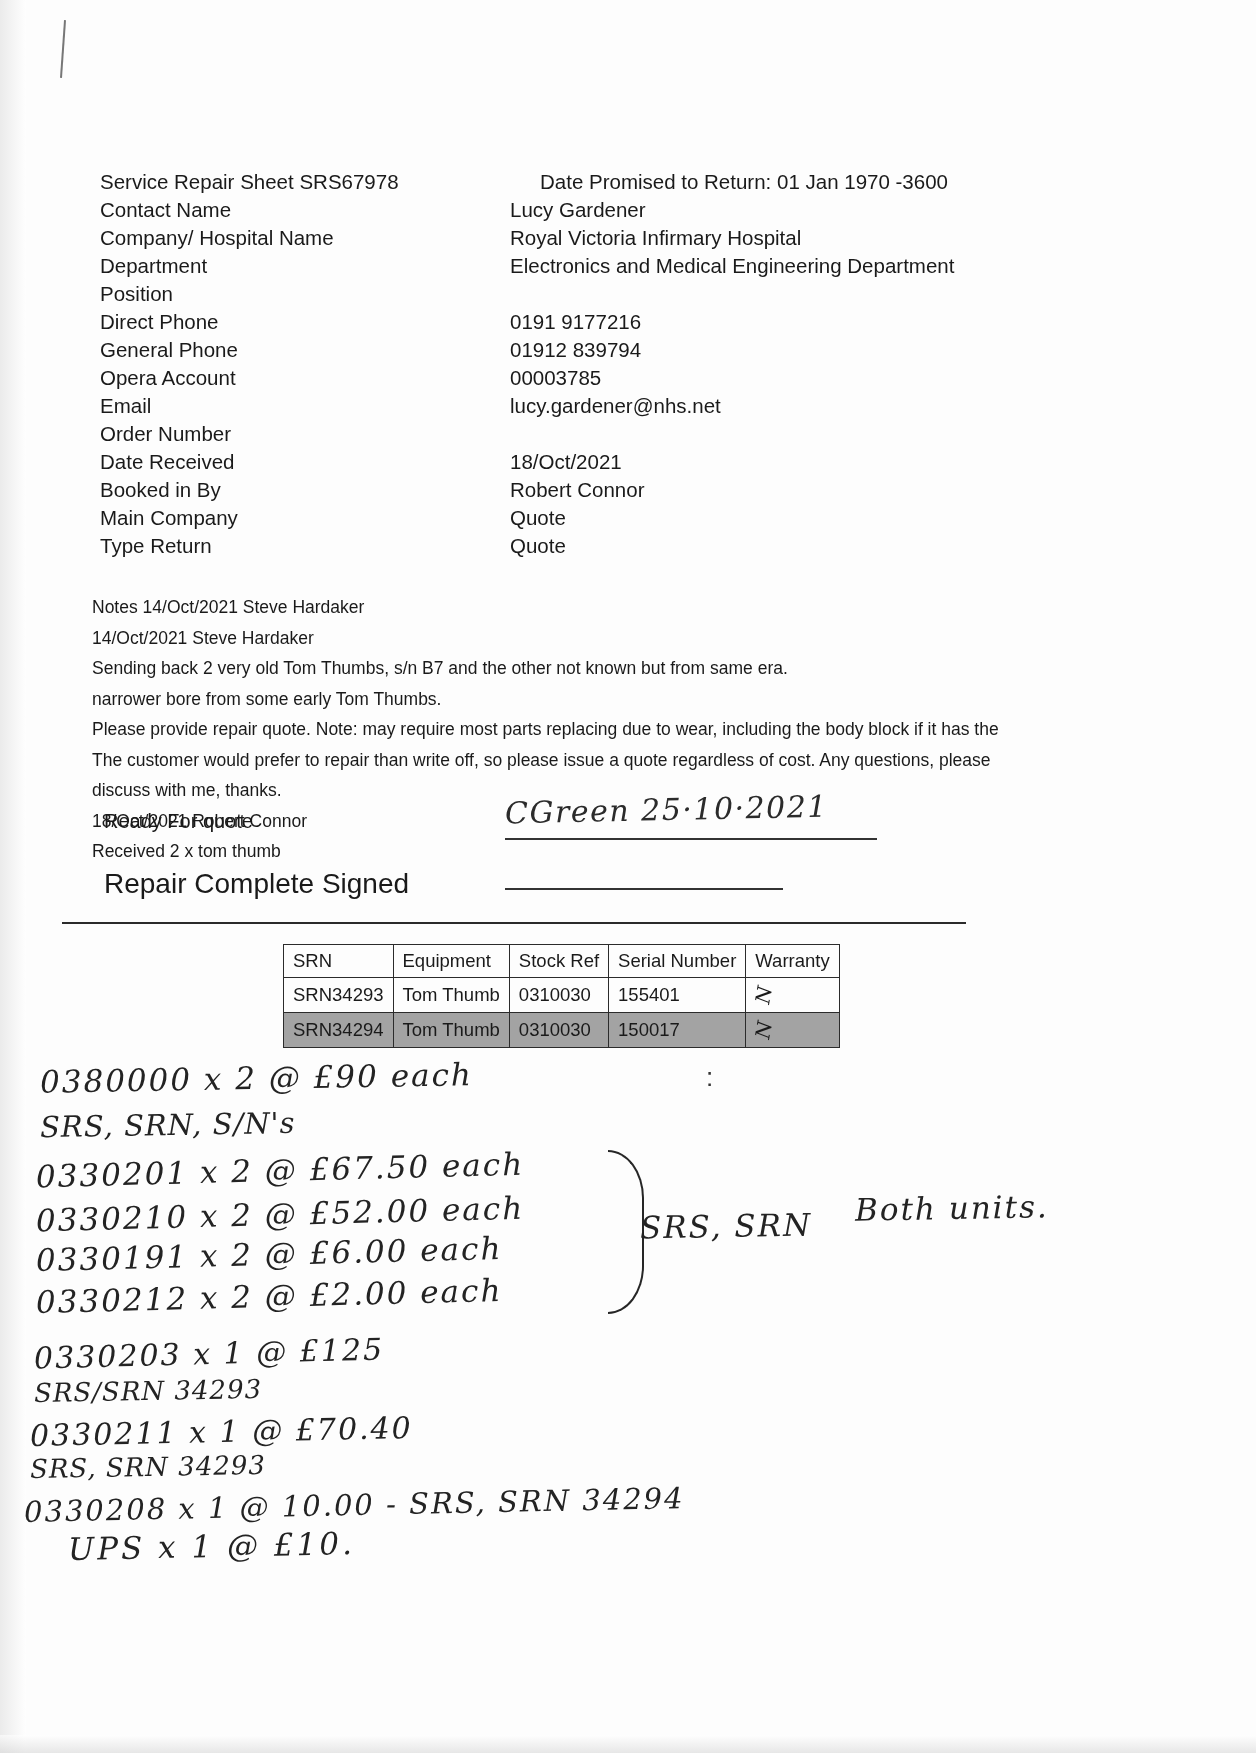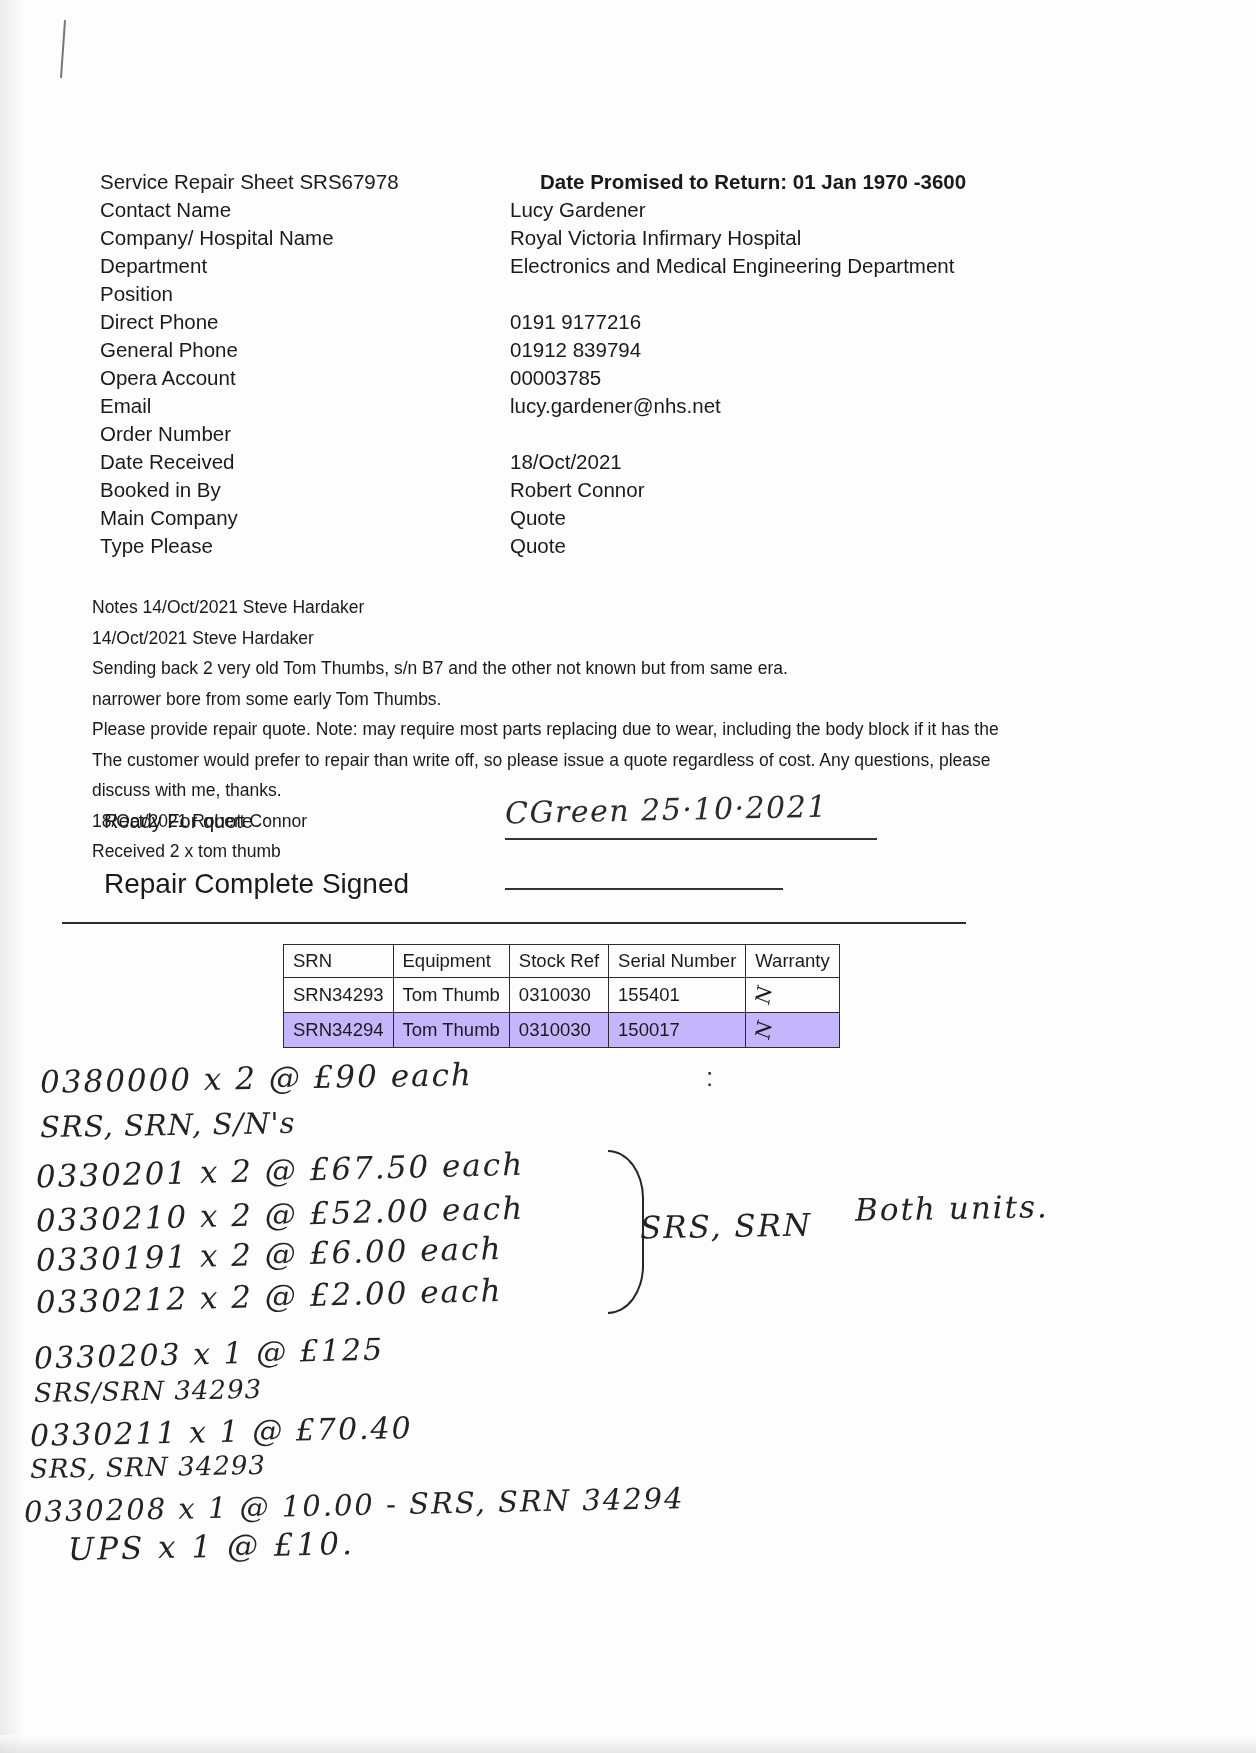--- a/index.html
+++ b/index.html
@@ -62,21 +62,20 @@
     width: 410px;
     flex: 0 0 410px;
     white-space: nowrap;
   }
   .hdr-value {
     flex: 1 1 auto;
     white-space: nowrap;
   }
   .hdr-row.promised .hdr-value {
     padding-left: 30px;
-    font-weight: bold;
   }
 
   
   .notes-block {
     position: absolute;
     left: 84px;
     top: 588px;
     width: 1000px;
     font-size: 17.5px;
     line-height: 22.5px;
@@ -143,21 +142,21 @@
     font-size: 18.5px;
   }
   .equip-table th, .equip-table td {
     border: 1.6px solid #2b2b2b;
     padding: 5px 9px;
     text-align: left;
     white-space: nowrap;
     font-weight: normal;
   }
   .equip-table tr.row-shaded td {
-    background: #c4b5fd;
+    background: #a3a3a3;
   }
   .warranty-cell {
     text-align: center;
     font-family: "DejaVu Serif", serif;
     font-style: italic;
     font-size: 20px;
   }
   .warranty-cell span {
     display: inline-block;
     transform: rotate(-80deg);
@@ -273,21 +272,21 @@
       <div class="hdr-label">Booked in By</div>
       <div class="hdr-value">Robert Connor</div>
     </div>
 
     <div class="hdr-row">
       <div class="hdr-label">Main Company</div>
       <div class="hdr-value">Quote</div>
     </div>
 
     <div class="hdr-row">
-      <div class="hdr-label">Type Please</div>
+      <div class="hdr-label">Type Return</div>
       <div class="hdr-value">Quote</div>
     </div>
 
   </div>
 
   <div class="notes-block">
     <p>Notes 14/Oct/2021 Steve Hardaker</p>
     <p>14/Oct/2021 Steve Hardaker</p>
     <p>Sending back 2 very old Tom Thumbs, s/n B7 and the other not known but from same era.</p>
     <p>narrower bore from some early Tom Thumbs.</p>

